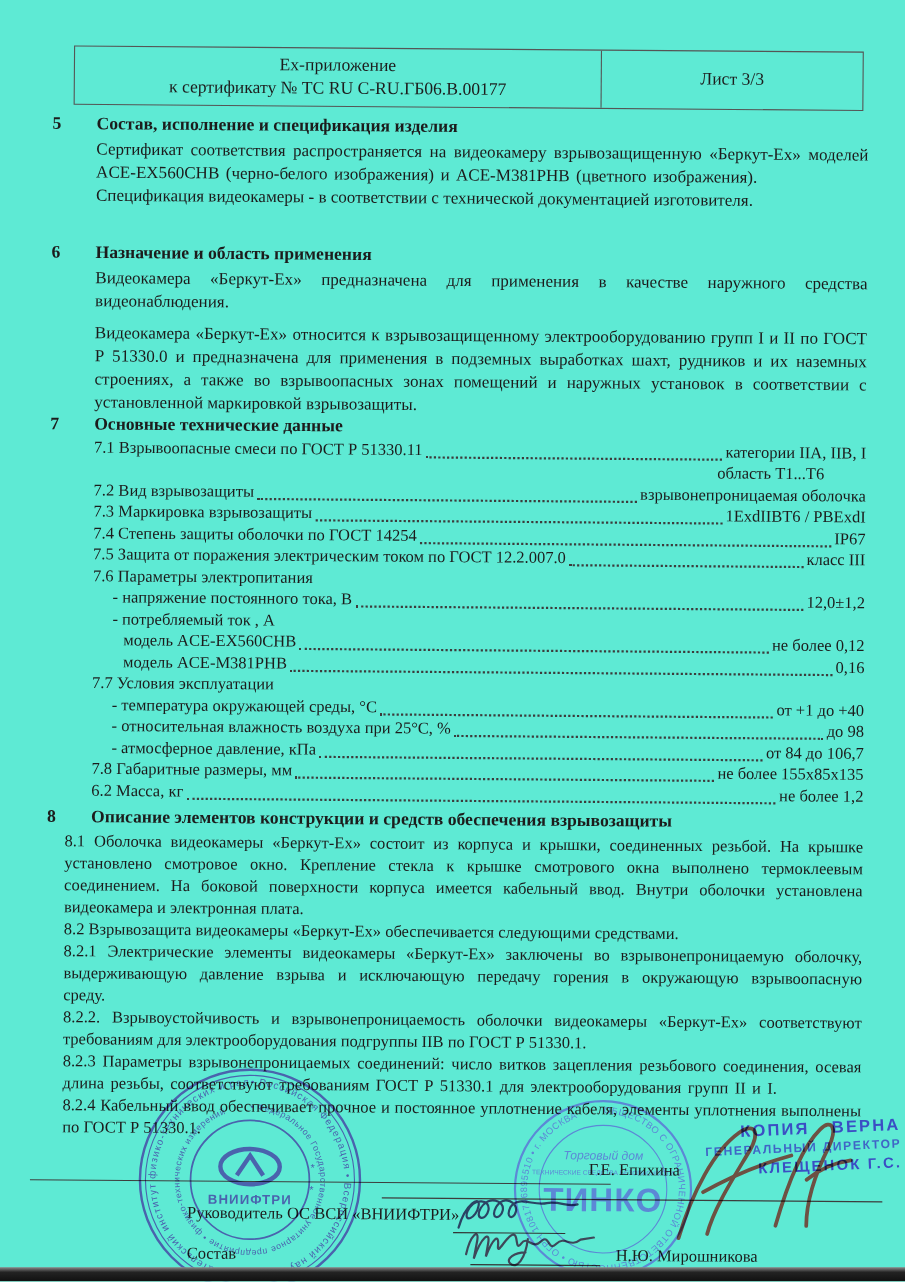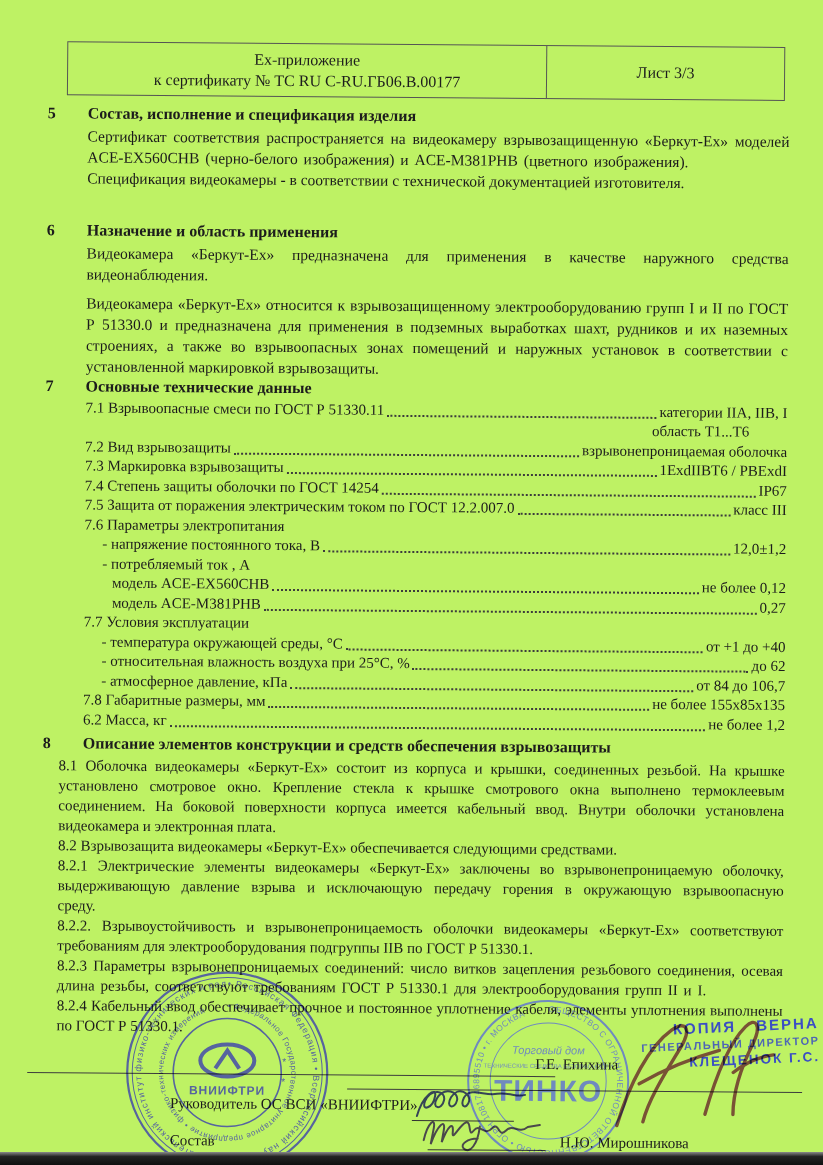--- a/index.html
+++ b/index.html
@@ -1,17 +1,17 @@
 <!DOCTYPE html>
 <html lang="ru"><head>
 <meta charset="utf-8">
 <style>
   html,body{margin:0;padding:0;}
   body{background:#d9d9d6;font-family:"Liberation Serif","DejaVu Serif",serif;}
-  .page{position:relative;width:823px;height:1165px;background:#bef264;overflow:hidden;margin:0 auto;}
+  .page{position:relative;width:823px;height:1165px;background:#5eead4;overflow:hidden;margin:0 auto;}
   .scan{position:absolute;inset:0;transform:rotate(0.45deg);transform-origin:50% 40%;}
 
   
   .hdr-table{position:absolute;left:64px;top:44px;width:716px;height:52px;display:flex;
     border:1.5px solid #555;color:#1d1d1d;}
   .hdr-left{width:478px;border-right:1.5px solid #555;display:flex;flex-direction:column;
     align-items:center;justify-content:center;font-size:16px;line-height:21px;}
   .hdr-right{flex:1;display:flex;align-items:center;justify-content:center;font-size:16px;}
 
   
@@ -139,34 +139,34 @@
             <span class="lab">- потребляемый ток , А</span>
           </div>
         <div class="srow i3">
             <span class="lab">модель ACE-EX560CHB</span>
             <span class="dots"></span>
             <span class="val">не более 0,12</span>
           </div>
         <div class="srow i3">
             <span class="lab">модель ACE-M381PHB</span>
             <span class="dots"></span>
-            <span class="val">0,27</span>
+            <span class="val">0,16</span>
           </div>
         <div class="srow">
             <span class="lab">7.7 Условия эксплуатации</span>
           </div>
         <div class="srow i2">
             <span class="lab">- температура окружающей среды, °С</span>
             <span class="dots"></span>
             <span class="val">от +1 до +40</span>
           </div>
         <div class="srow i2">
             <span class="lab">- относительная влажность воздуха при 25°С, %</span>
             <span class="dots"></span>
-            <span class="val">до 62</span>
+            <span class="val">до 98</span>
           </div>
         <div class="srow i2">
             <span class="lab">- атмосферное давление, кПа</span>
             <span class="dots"></span>
             <span class="val">от 84 до 106,7</span>
           </div>
         <div class="srow">
             <span class="lab">7.8 Габаритные размеры, мм</span>
             <span class="dots"></span>
             <span class="val">не более 155х85х135</span>

